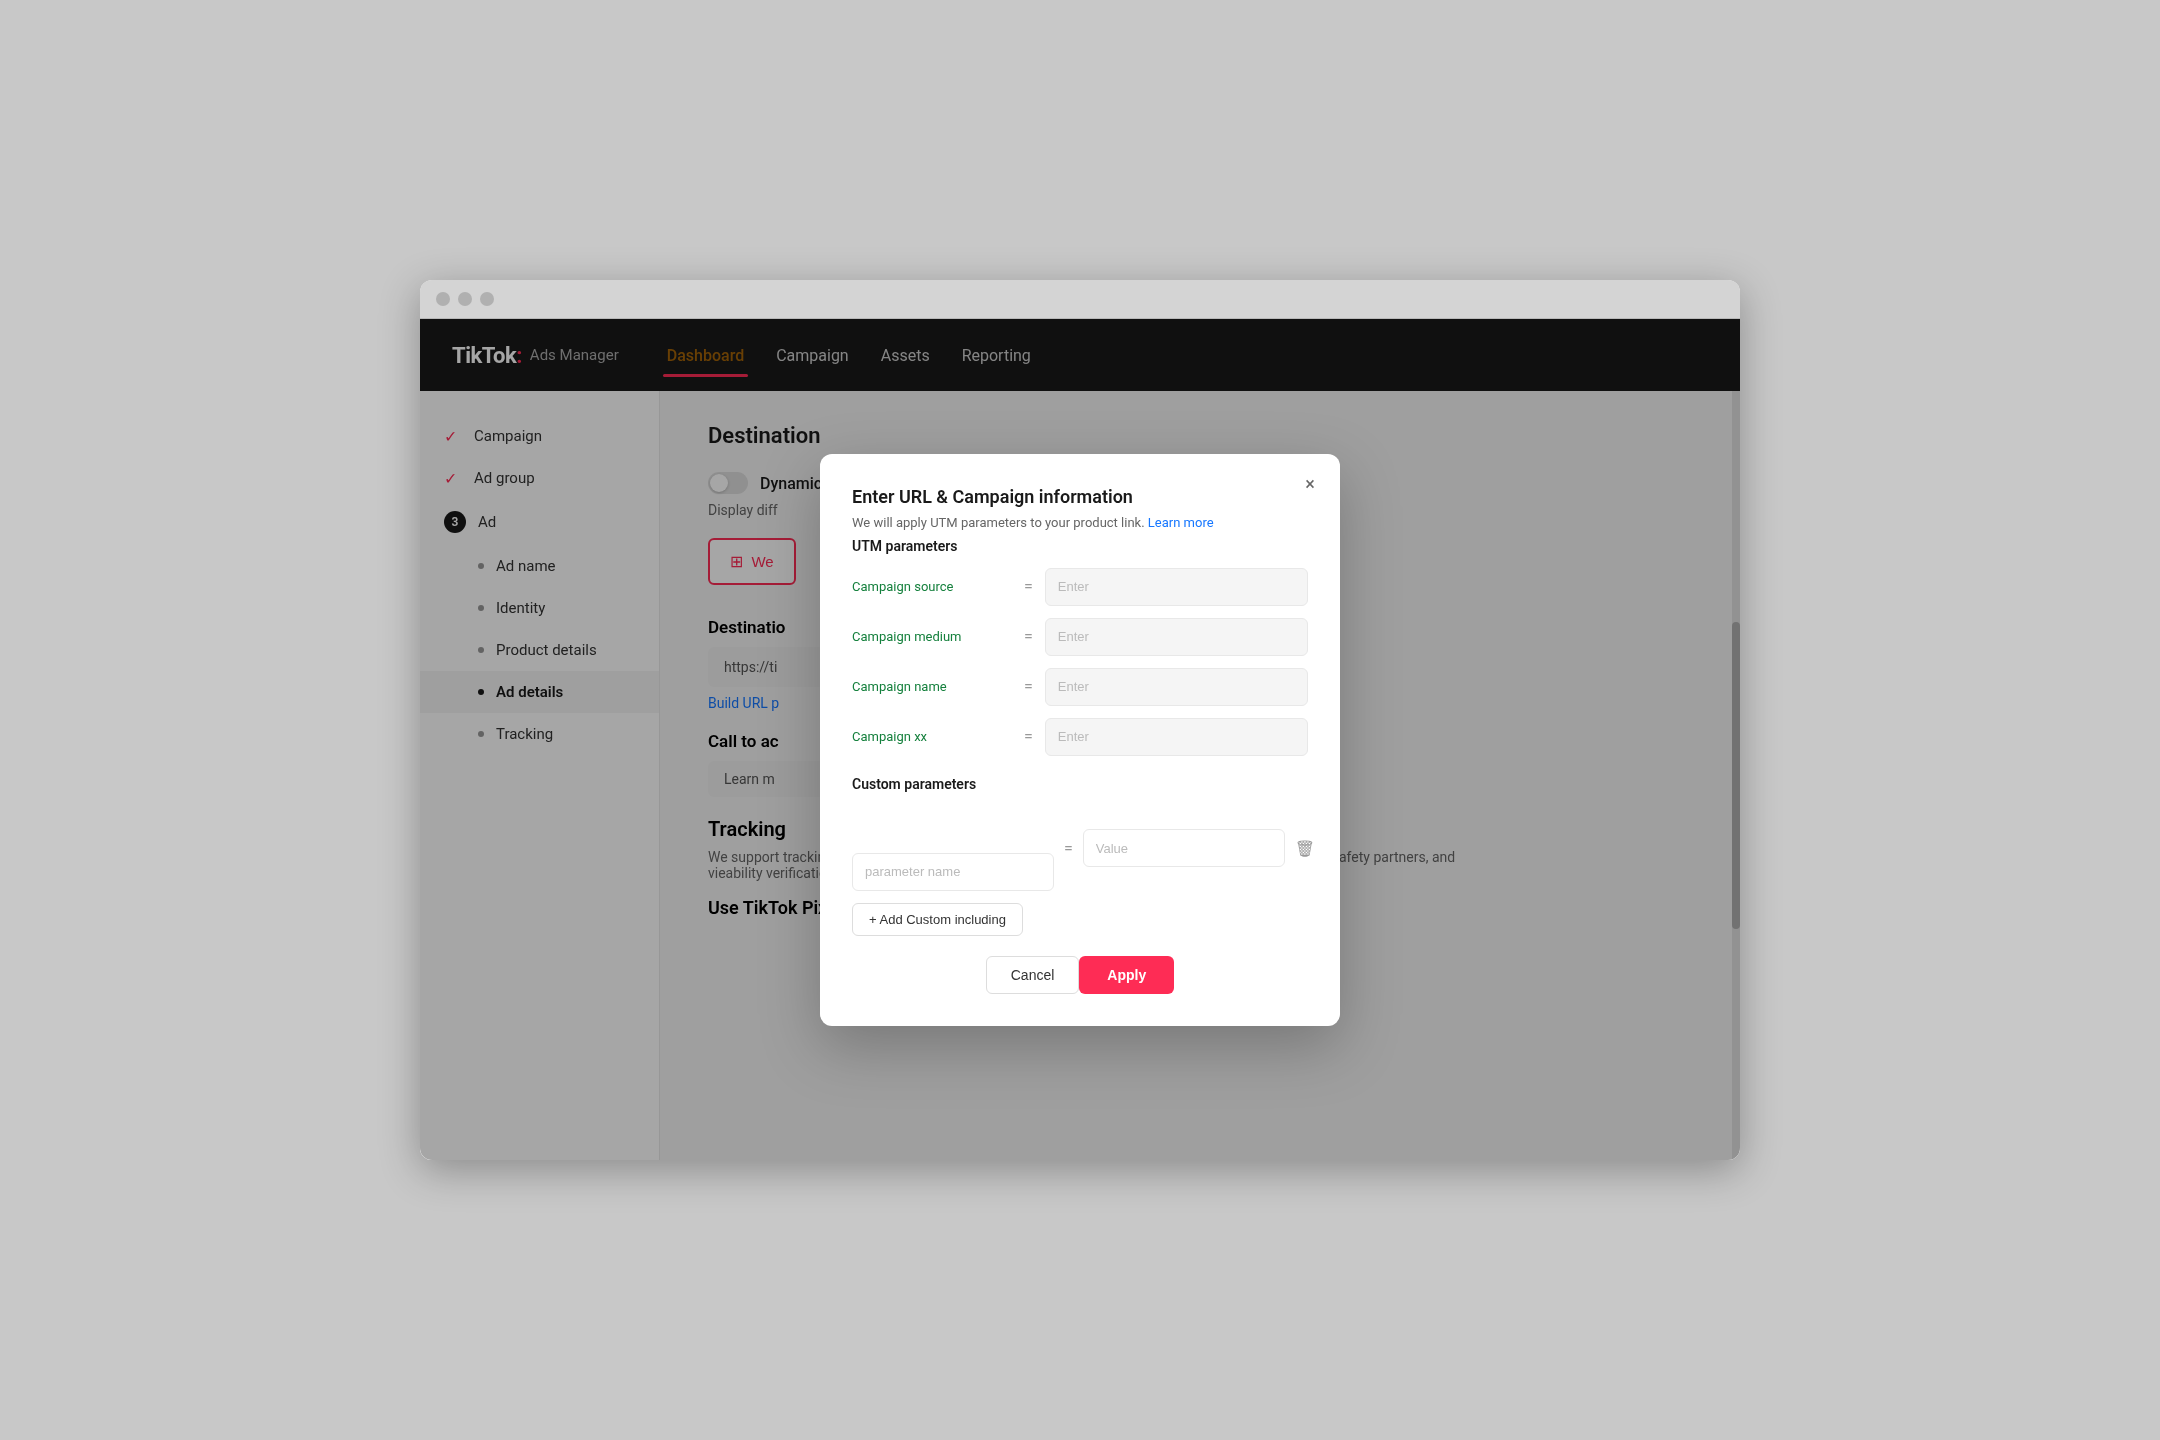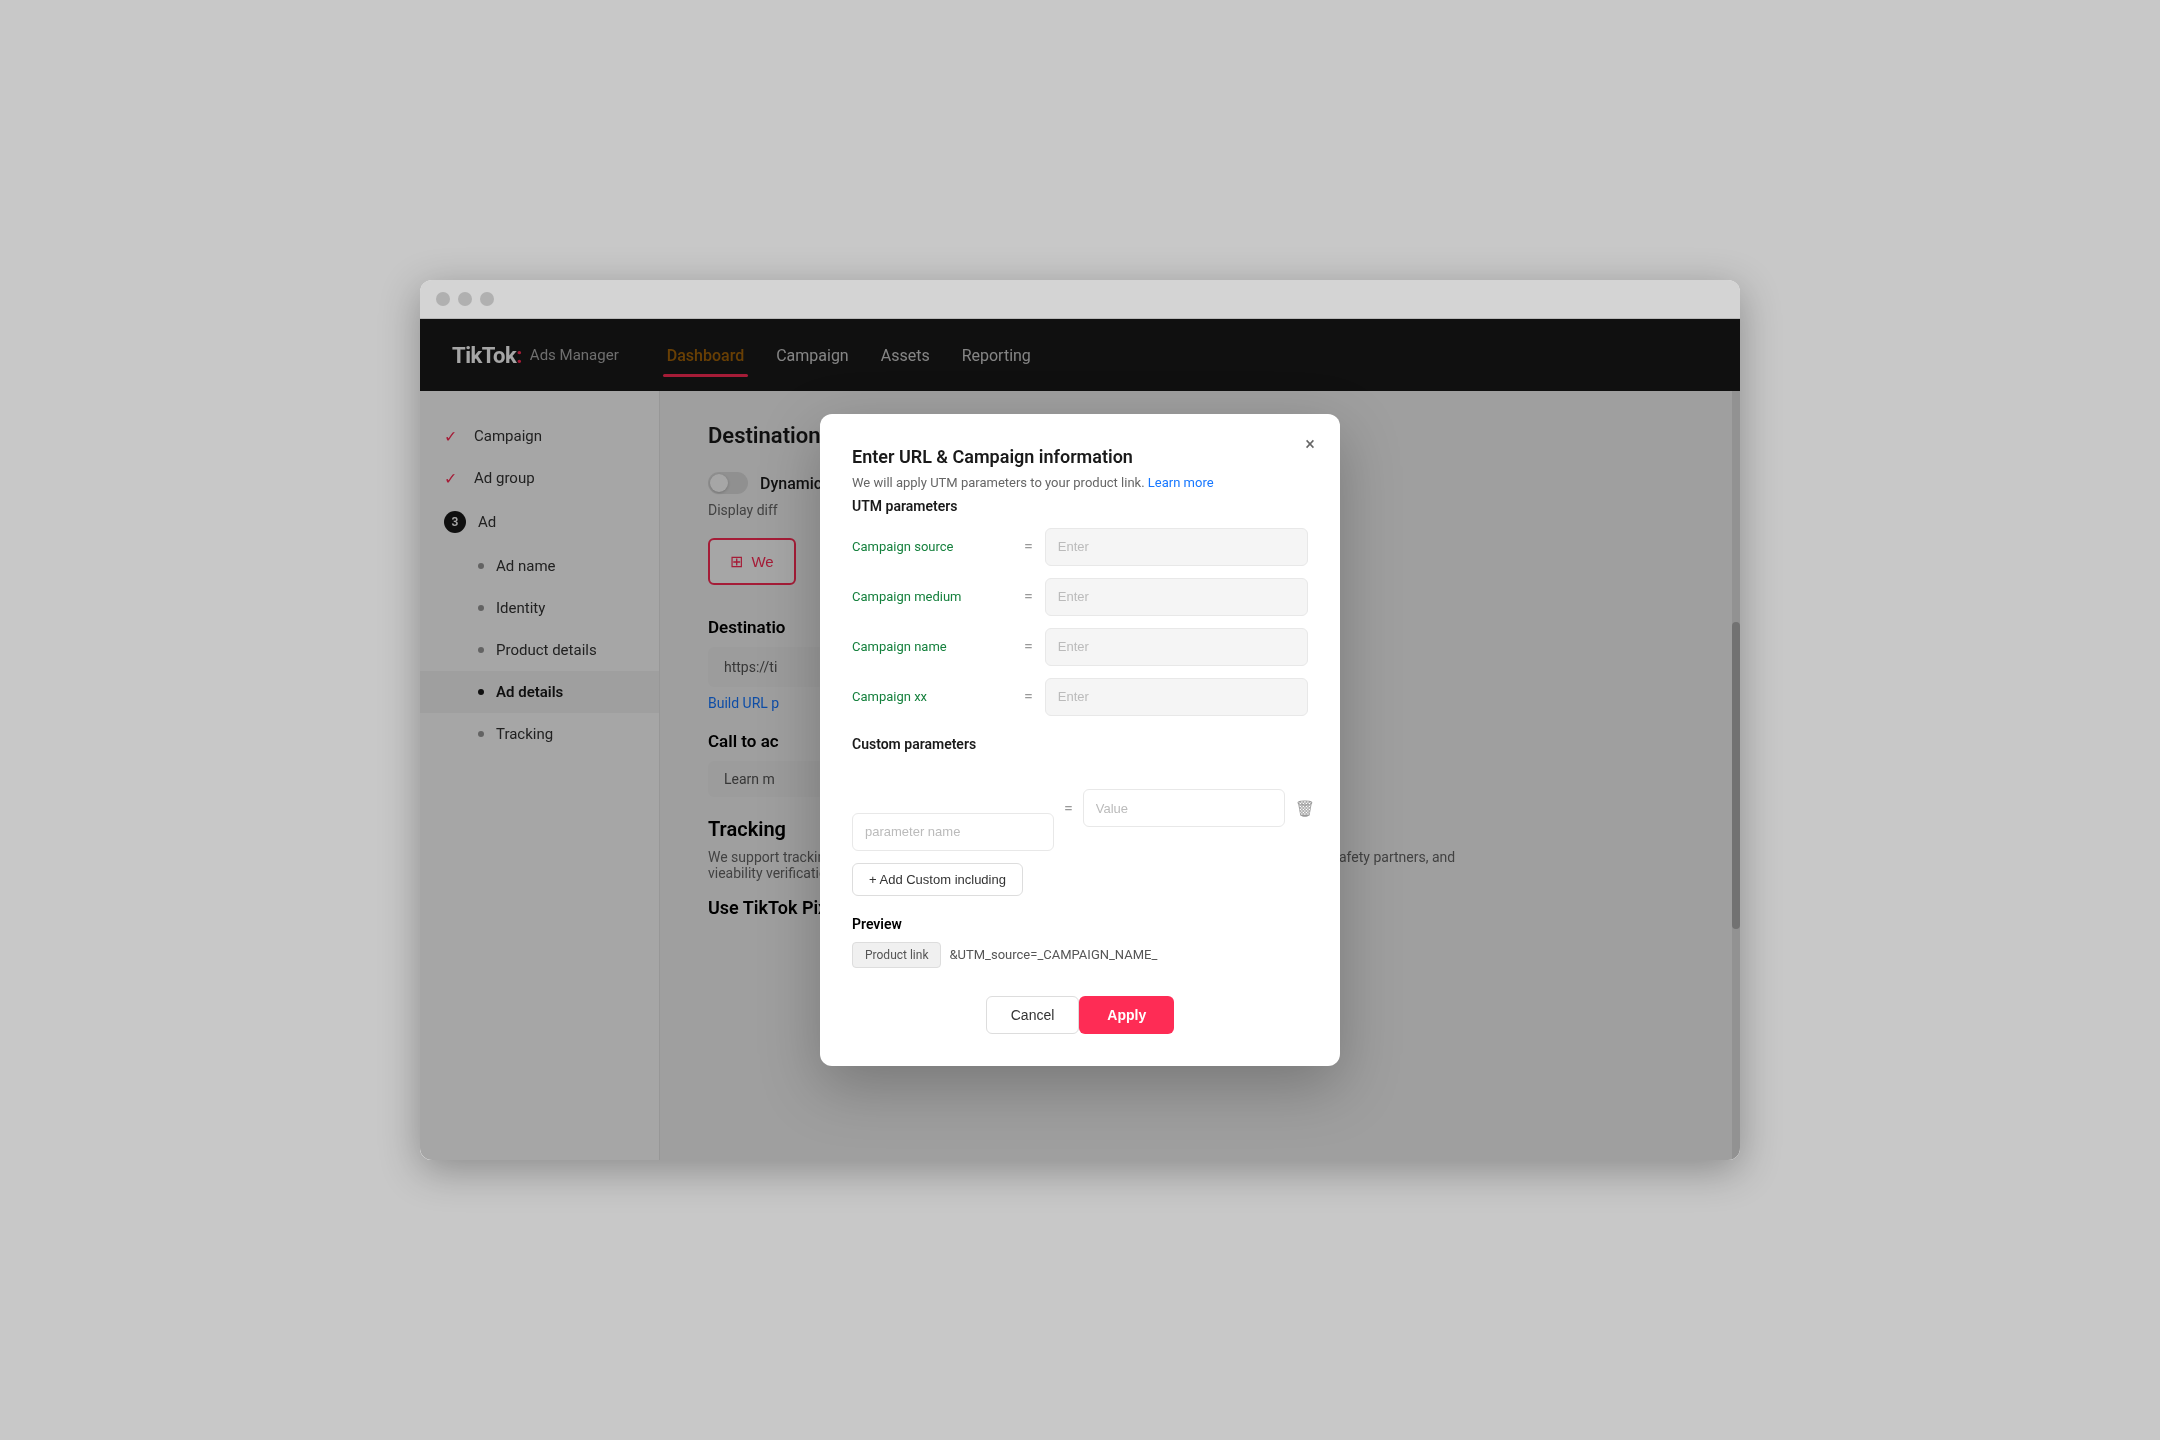--- a/index.html
+++ b/index.html
@@ -618,27 +618,20 @@
           <div class="section-label">Custom parameters</div>
           <div class="custom-param-row">
             <input class="custom-param-name" type="text" placeholder="parameter name" style="">
             <span class="equals-sign">=</span>
             <input class="custom-param-value" type="text" placeholder="Value" style="">
             <div class="delete-icon">🗑</div>
           </div>
           <button class="add-custom-btn">+ Add Custom including</button>
         </div>
 
-        <div class="preview-section">
-          <div class="preview-label">Preview</div>
-          <div class="preview-bar">
-            <span class="product-link-tag">Product link</span>
-            <span class="preview-url">&amp;UTM_source=_CAMPAIGN_NAME_</span>
-          </div>
-        </div>
 
         <div class="modal-footer">
           <button class="cancel-btn">Cancel</button>
           <button class="apply-btn">Apply</button>
         </div>
       </div>
     </div>
   </div>
 </div>
 

